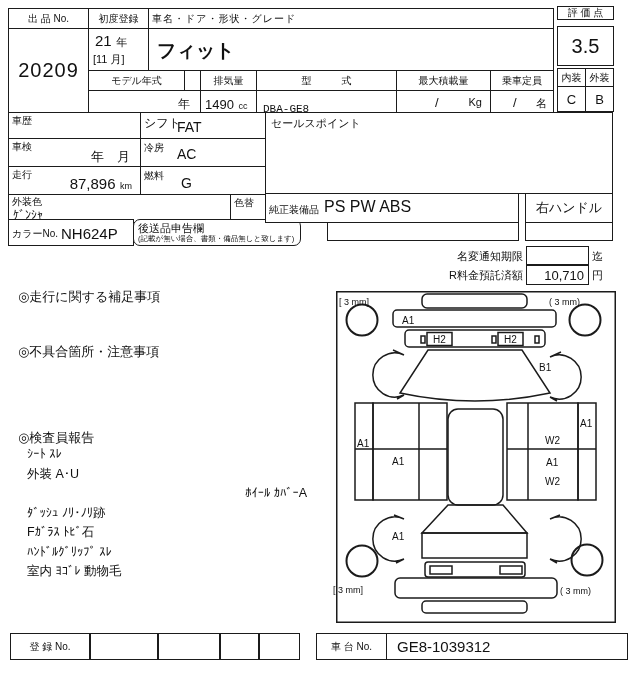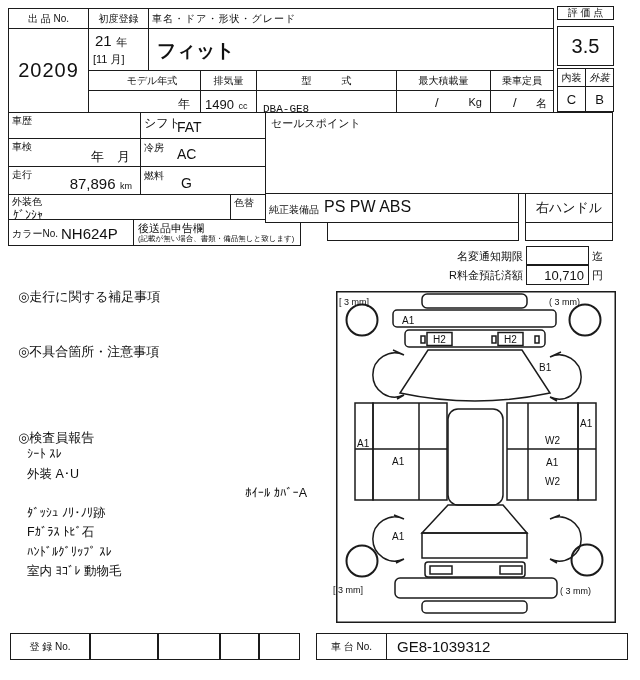--- a/index.html
+++ b/index.html
@@ -32,21 +32,21 @@
     <div class="abs nowrap" style="left:4px;top:23px;font-size:11px;">[11 月]</div>
   </div>
 
   <div class="bx" style="left:148px;top:8px;width:406px;height:21px;">
     <div class="lbl-tl" style="top:3px;letter-spacing:1px;">車名・ドア・形状・グレード</div>
   </div>
   <div class="bx" style="left:148px;top:28px;width:406px;height:43px;">
     <div class="abs nowrap" style="left:8px;top:9px;font-size:19px;font-weight:bold;">フィット</div>
   </div>
 
-  <div class="bx ctr" style="left:88px;top:70px;width:128px;height:21px;font-size:10px;">モデル年式</div>
+  <div class="bx ctr" style="left:88px;top:70px;width:97px;height:21px;font-size:10px;">モデル年式</div>
   <div class="bx ctr" style="left:200px;top:70px;width:57px;height:21px;font-size:10px;">排気量</div>
   <div class="bx ctr" style="left:256px;top:70px;width:141px;height:21px;font-size:10px;">型　　　式</div>
   <div class="bx ctr" style="left:396px;top:70px;width:95px;height:21px;font-size:10px;">最大積載量</div>
   <div class="bx ctr" style="left:490px;top:70px;width:64px;height:21px;font-size:10px;">乗車定員</div>
 
   <div class="bx" style="left:88px;top:90px;width:113px;height:23px;">
     <div class="abs" style="right:10px;top:5px;font-size:12px;">年</div>
   </div>
   <div class="bx" style="left:200px;top:90px;width:57px;height:23px;">
     <div class="abs nowrap" style="left:4px;top:4px;">
@@ -62,21 +62,21 @@
     <div class="abs" style="right:8px;top:5px;font-size:11px;">Kg</div>
   </div>
   <div class="bx" style="left:490px;top:90px;width:64px;height:23px;">
     <div class="abs" style="left:22px;top:4px;font-size:13px;">/</div>
     <div class="abs" style="right:6px;top:5px;font-size:11px;">名</div>
   </div>
 
   <div class="bx ctr" style="left:557px;top:6px;width:57px;height:14px;font-size:10px;">評 価 点</div>
   <div class="bx ctr" style="left:557px;top:26px;width:57px;height:40px;font-size:20px;">3.5</div>
   <div class="bx ctr" style="left:557px;top:68px;width:29px;height:19px;font-size:10px;">内装</div>
-  <div class="bx ctr" style="left:585px;top:68px;width:29px;height:19px;font-size:10px;font-style:italic;">外装</div>
+  <div class="bx ctr" style="left:585px;top:68px;width:29px;height:19px;font-size:10px;">外装</div>
   <div class="bx ctr" style="left:557px;top:86px;width:29px;height:26px;font-size:13px;">C</div>
   <div class="bx ctr" style="left:585px;top:86px;width:29px;height:26px;font-size:13px;">B</div>
 
   <div class="bx" style="left:8px;top:112px;width:133px;height:27px;">
     <div class="lbl-tl">車歴</div>
   </div>
   <div class="bx" style="left:8px;top:138px;width:133px;height:29px;">
     <div class="lbl-tl">車検</div>
     <div class="abs nowrap" style="right:10px;top:9px;font-size:13px;">年　月</div>
   </div>
@@ -106,21 +106,21 @@
     <span class="abs" style="left:40px;top:8px;font-size:14px;">G</span>
   </div>
   <div class="bx" style="left:230px;top:194px;width:36px;height:29px;">
     <div class="lbl-tl">色替</div>
   </div>
 
   <div class="bx" style="left:8px;top:219px;width:126px;height:27px;">
     <span class="abs" style="left:3px;top:7px;font-size:10px;">カラーNo.</span>
     <span class="abs" style="left:52px;top:5px;font-size:15px;">NH624P</span>
   </div>
-  <div class="bx" style="left:133px;top:219px;width:168px;height:27px;">
+  <div class="bx" style="left:133px;top:219px;width:168px;height:27px;border-radius:7px;">
     <div class="abs nowrap" style="left:4px;top:1px;font-size:11px;">後送品申告欄</div>
     <div class="abs nowrap" style="left:4px;top:14px;font-size:7.5px;">(記載が無い場合、書類・備品無しと致します)</div>
   </div>
 
   <div class="bx" style="left:265px;top:112px;width:348px;height:82px;">
     <div class="lbl-tl" style="font-size:11px;top:3px;left:5px;">セールスポイント</div>
   </div>
   <div class="bx" style="left:265px;top:193px;width:254px;height:30px;">
     <span class="abs" style="left:3px;top:9px;font-size:10px;">純正装備品</span>
     <span class="abs nowrap" style="left:58px;top:4px;font-size:16px;">PS PW ABS</span>

